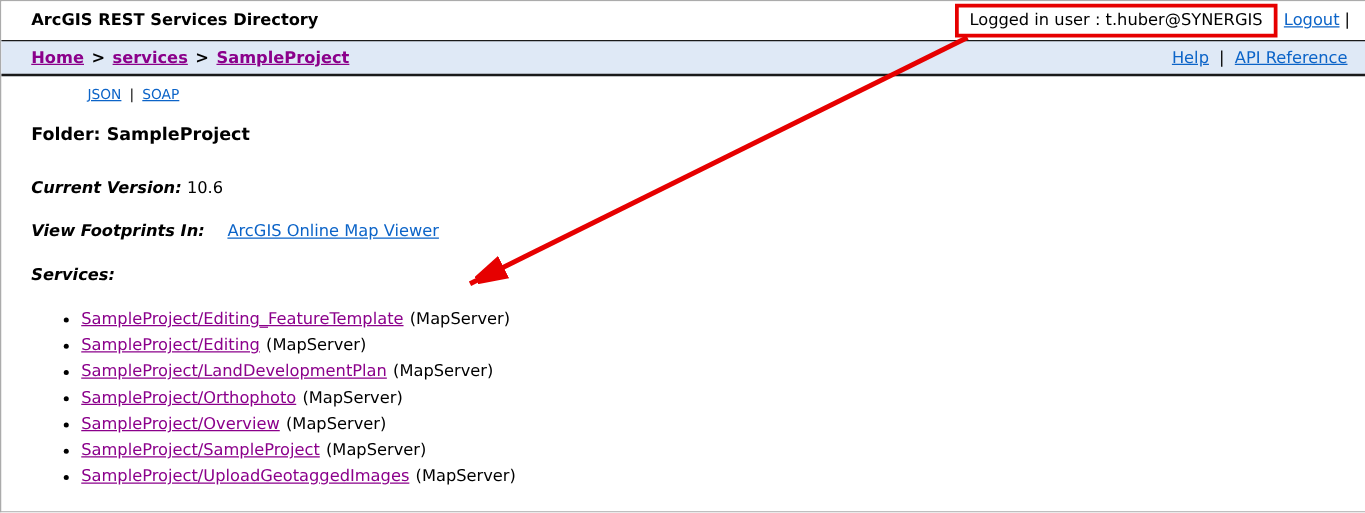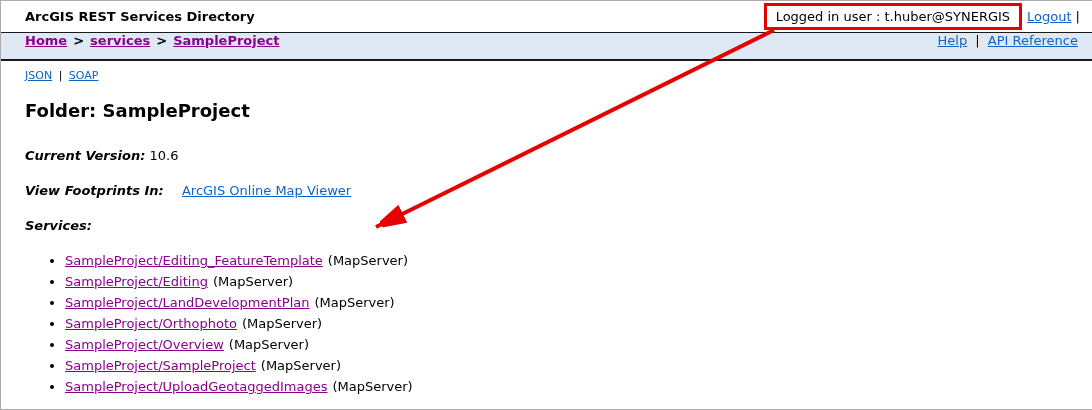--- a/index.html
+++ b/index.html
@@ -41,38 +41,39 @@
   .logout-link { color: #0c64c8; text-decoration: underline; font-size: 13px; }
   .pipe { color: #000; margin: 0 4px; }
 
   
   .crumb-bar {
     height: 29px;
     background: #dfe9f6;
     border-top: 1px solid #1a1a1a;
     border-bottom: 2px solid #1a1a1a;
     display: flex;
+    align-items: center;
     justify-content: space-between;
     padding: 0 14px 0 24px;
     font-size: 13px;
   }
   .crumb-left { font-weight: bold; white-space: nowrap; }
   .crumb-left a { color: #8b008b; text-decoration: underline; }
   .crumb-sep { color: #000; margin: 0 6px; font-weight: bold; }
   .crumb-right { white-space: nowrap; }
   .crumb-right a { color: #0c64c8; text-decoration: underline; }
 
   
   .content { padding: 0 0 0 24px; }
-  .format-row { margin-top: 8px; font-size: 11px; }
+  .format-row { margin-top: 8px; font-size: 11px; margin-left: 45px; }
   .format-row a { color: #0c64c8; text-decoration: underline; }
   .format-row .pipe { margin: 0 3px; }
 
   h1.page-title {
-    font-size: 18px;
+    font-size: 14px;
     font-weight: bold;
     margin: 18px 0 27px 0;
     color: #000;
   }
   .content p { margin: 19px 0; line-height: 16px; }
   .lbl { font-weight: bold; font-style: italic; }
   .footprints-link {
     color: #0c64c8;
     text-decoration: underline;
     margin-left: 14px;

